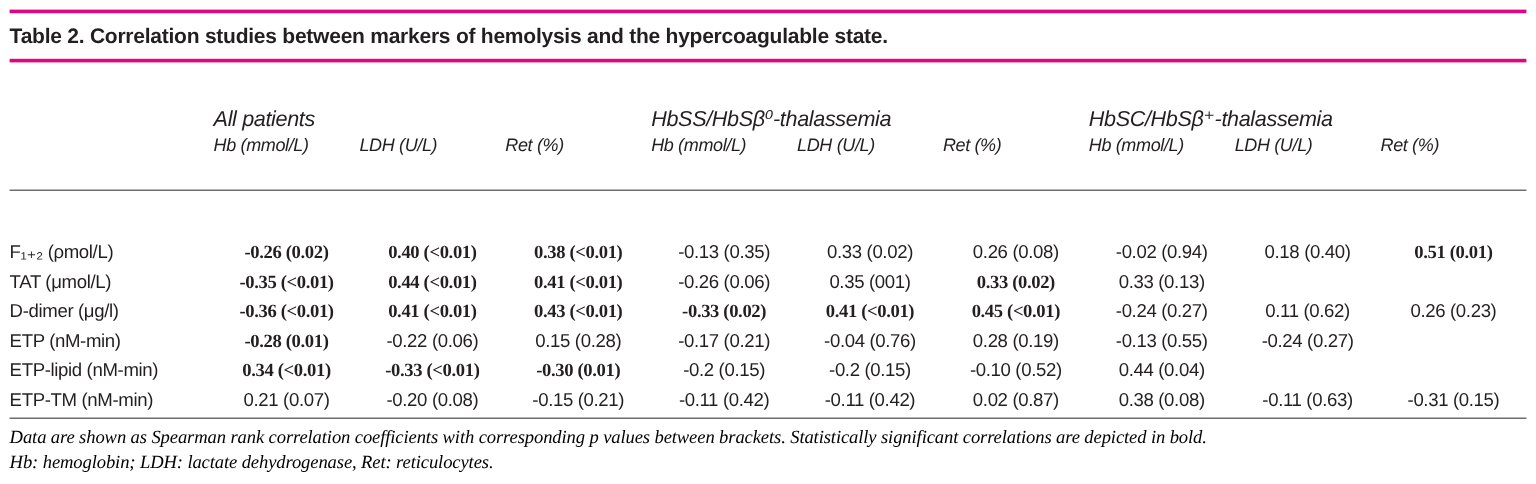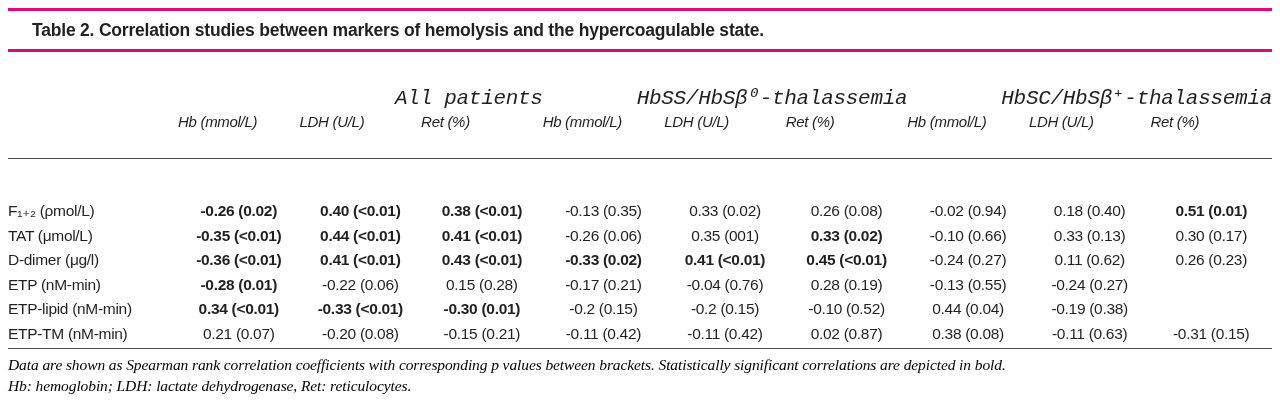--- a/index.html
+++ b/index.html
@@ -19,44 +19,42 @@
   .inner { margin: 0 8px; }
 
   .rule-pink {
     height: 3px;
     background: var(--accent);
   }
   .rule-pink.top { margin-top: 8px; }
 
   .title-bar {
     padding: 9px 0 8px 0;
-    margin-left: 24px;
   }
   .title-bar h1 {
     font-size: 17.5px;
     font-weight: bold;
     letter-spacing: -0.2px;
     color: var(--ink);
   }
 
   .header-area { padding-top: 36px; }
 
   .grid-groups {
     display: grid;
     grid-template-columns: 170px repeat(3, 1fr);
   }
   .group-label {
-    text-align: right;
+    text-align: left;
     font-style: italic;
-    font-size: 21px;
+    font-size: 18px;
     letter-spacing: -0.3px;
     height: 22px;
     line-height: 22px;
     white-space: nowrap;
-    font-family: Liberation Mono, monospace;
   }
 
   .grid-cols {
     display: grid;
     grid-template-columns: 170px repeat(9, 1fr);
   }
   .sub-header {
     text-align: left;
     font-style: italic;
     font-size: 15px;
@@ -76,21 +74,21 @@
   .data-row { height: 24.5px; }
   .cell {
     font-size: 15.5px;
     letter-spacing: -0.3px;
     line-height: 24.5px;
     white-space: nowrap;
     margin-top: 24px;
   }
   .row-label { text-align: left; }
   .value { text-align: center; }
-  .value.bold { font-weight: bold; }
+  .value.bold { font-weight: bold; font-family: Liberation Serif, serif; }
 
   .footnotes {
     padding-top: 5px;
     font-family: "Liberation Serif", "DejaVu Serif", serif;
     font-style: italic;
     font-size: 15.5px;
     color: #000000;
   }
   .footnotes p { line-height: 21px; letter-spacing: -0.1px; }
 </style>
@@ -147,23 +145,21 @@
           <div class="cell value bold">0.51 (0.01)</div>
         </div>
         <div class="grid-cols data-row">
           <div class="cell row-label">TAT (μmol/L)</div>
           <div class="cell value bold">-0.35 (&lt;0.01)</div>
           <div class="cell value bold">0.44 (&lt;0.01)</div>
           <div class="cell value bold">0.41 (&lt;0.01)</div>
           <div class="cell value">-0.26 (0.06)</div>
           <div class="cell value">0.35 (001)</div>
           <div class="cell value bold">0.33 (0.02)</div>
-          <div class="cell value">-0.10 (0.66)</div>
           <div class="cell value">0.33 (0.13)</div>
-          <div class="cell value">0.30 (0.17)</div>
         </div>
         <div class="grid-cols data-row">
           <div class="cell row-label">D-dimer (μg/l)</div>
           <div class="cell value bold">-0.36 (&lt;0.01)</div>
           <div class="cell value bold">0.41 (&lt;0.01)</div>
           <div class="cell value bold">0.43 (&lt;0.01)</div>
           <div class="cell value bold">-0.33 (0.02)</div>
           <div class="cell value bold">0.41 (&lt;0.01)</div>
           <div class="cell value bold">0.45 (&lt;0.01)</div>
           <div class="cell value">-0.24 (0.27)</div>
@@ -183,21 +179,20 @@
         </div>
         <div class="grid-cols data-row">
           <div class="cell row-label">ETP-lipid (nM-min)</div>
           <div class="cell value bold">0.34 (&lt;0.01)</div>
           <div class="cell value bold">-0.33 (&lt;0.01)</div>
           <div class="cell value bold">-0.30 (0.01)</div>
           <div class="cell value">-0.2 (0.15)</div>
           <div class="cell value">-0.2 (0.15)</div>
           <div class="cell value">-0.10 (0.52)</div>
           <div class="cell value">0.44 (0.04)</div>
-          <div class="cell value">-0.19 (0.38)</div>
         </div>
         <div class="grid-cols data-row">
           <div class="cell row-label">ETP-TM (nM-min)</div>
           <div class="cell value">0.21 (0.07)</div>
           <div class="cell value">-0.20 (0.08)</div>
           <div class="cell value">-0.15 (0.21)</div>
           <div class="cell value">-0.11 (0.42)</div>
           <div class="cell value">-0.11 (0.42)</div>
           <div class="cell value">0.02 (0.87)</div>
           <div class="cell value">0.38 (0.08)</div>

